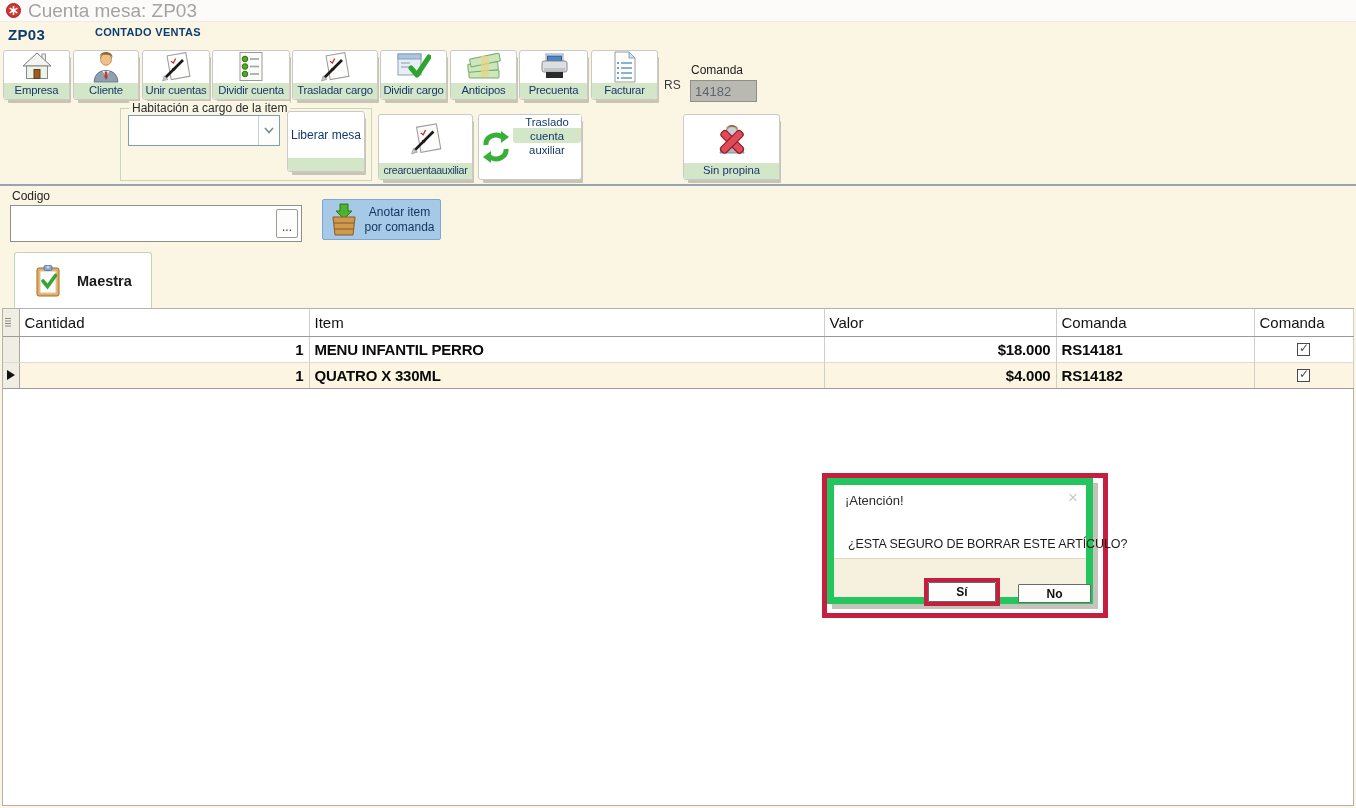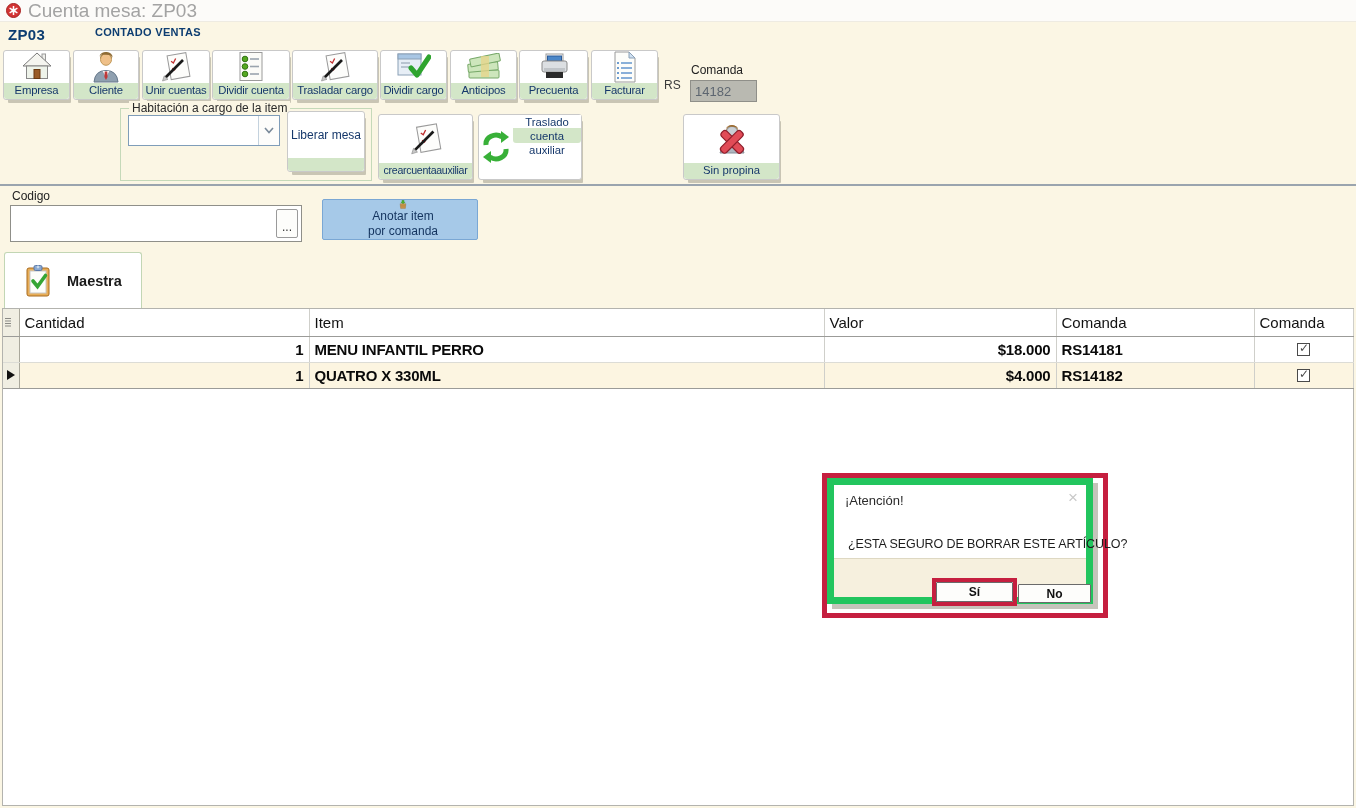--- a/index.html
+++ b/index.html
@@ -40,26 +40,26 @@
 
   
   .divider { position:absolute; left:0; top:184px; width:1356px; height:2px; background:#9aa4ae; }
 
   
   .codigo-label { position:absolute; left:12px; top:189px; font-size:12px; color:#222; }
   .codigo-wrap { position:absolute; left:10px; top:205px; width:292px; height:37px; background:#fff; border:1px solid #8f8f89; }
   .codigo-input { position:absolute; left:0; top:0; width:100%; height:100%; border:none; outline:none; font-size:14px; padding:0 30px 0 6px; font-family:inherit; background:transparent; }
   .browse-btn { position:absolute; right:3px; top:3px; width:22px; height:29px; background:#fdfdfb; border:1px solid #9a9a9a; border-radius:2px;
                 font-size:12px; color:#333; display:flex; align-items:flex-end; justify-content:center; padding-bottom:3px; cursor:default; }
-  .anotar-btn { position:absolute; left:322px; top:199px; width:156px; height:41px; background:#a6c9e8; border:1px solid #7aa7d4; border-radius:2px;
-                display:flex; align-items:center; padding-left:6px; cursor:default;flex-direction:column; }
+  .anotar-btn { position:absolute; left:322px; top:199px; width:119px; height:41px; background:#a6c9e8; border:1px solid #7aa7d4; border-radius:2px;
+                display:flex; align-items:center; padding-left:6px; cursor:default; }
   .anotar-btn .txt { flex:1; text-align:center; font-size:12px; color:#13335e; line-height:15px; }
 
   
-  .tab { position:absolute; left:4px; top:252px; width:138px; height:56px; background:#fff; border:1px solid #c2d6b4; border-bottom:none;
+  .tab { position:absolute; left:14px; top:252px; width:138px; height:56px; background:#fff; border:1px solid #c2d6b4; border-bottom:none;
          border-radius:3px 3px 0 0; display:flex; align-items:center; cursor:default; }
   .tab .ico { margin-left:18px; }
   .tab .tlabel { margin-left:14px; font-size:14.5px; font-weight:700; color:#1a1a1a; }
 
   
   .grid { position:absolute; left:2px; top:308px; width:1352px; height:498px; background:#fff; border:1px solid #b3b3ae; }
   table.g { border-collapse:collapse; table-layout:fixed; width:1350px; }
   table.g th { height:27px; background:#fff; border-bottom:1px solid #9b9b98; border-right:1px solid #cfcfca;
                font-size:15px; font-weight:400; color:#111; text-align:left; padding:0 5px; white-space:nowrap; }
   table.g td { height:26px; border-right:1px solid #cfcfca; border-bottom:1px solid #dcdcd6; font-size:15px; font-weight:700;
@@ -74,21 +74,21 @@
   .cbx.checked::after { content:"\2713"; position:absolute; left:1px; top:-3px; font-size:12px; font-weight:700; color:#4a4a4a; }
 
   
   .annot { position:absolute; left:822px; top:473px; width:286px; height:145px; border:5px solid #c51f3f; }
   .dialog { position:absolute; left:0; top:0; width:266px; height:126px; background:#fff; border:7px solid #22c55e;
             box-shadow:5px 5px 0 rgba(150,148,132,.55); }
   .dlg-title { position:absolute; left:11px; top:8px; font-size:13px; color:#2a2a2a; }
   .dlg-close { position:absolute; right:8px; top:3px; font-size:17px; color:#c9c9c9; cursor:default; }
   .dlg-msg { position:absolute; left:14px; top:52px; font-size:12.5px; color:#1d1d1d; white-space:nowrap; letter-spacing:-0.1px; }
   .dlg-strip { position:absolute; left:0; bottom:0; width:100%; height:39px; background:#f6f0de; border-top:1px solid #ded8c2; }
-  .yes-annot { position:absolute; left:90px; top:93px; width:85px; height:28px; border:4px solid #c51f3f; display:flex;margin-left:8px; }
+  .yes-annot { position:absolute; left:90px; top:93px; width:76px; height:28px; border:4px solid #c51f3f; display:flex; }
   .dlg-btn { background:#fdfdfb; border:1px solid #6a6a6a; font-size:12px; font-weight:700; color:#111;
              display:flex; align-items:center; justify-content:center; cursor:default; }
   .yes-btn { flex:1; border-radius:1px; }
   .no-btn { position:absolute; left:184px; top:99px; width:73px; height:19px; border-radius:1px; }
 </style>
 </head>
 <body>
 
 <div id="app">
 

